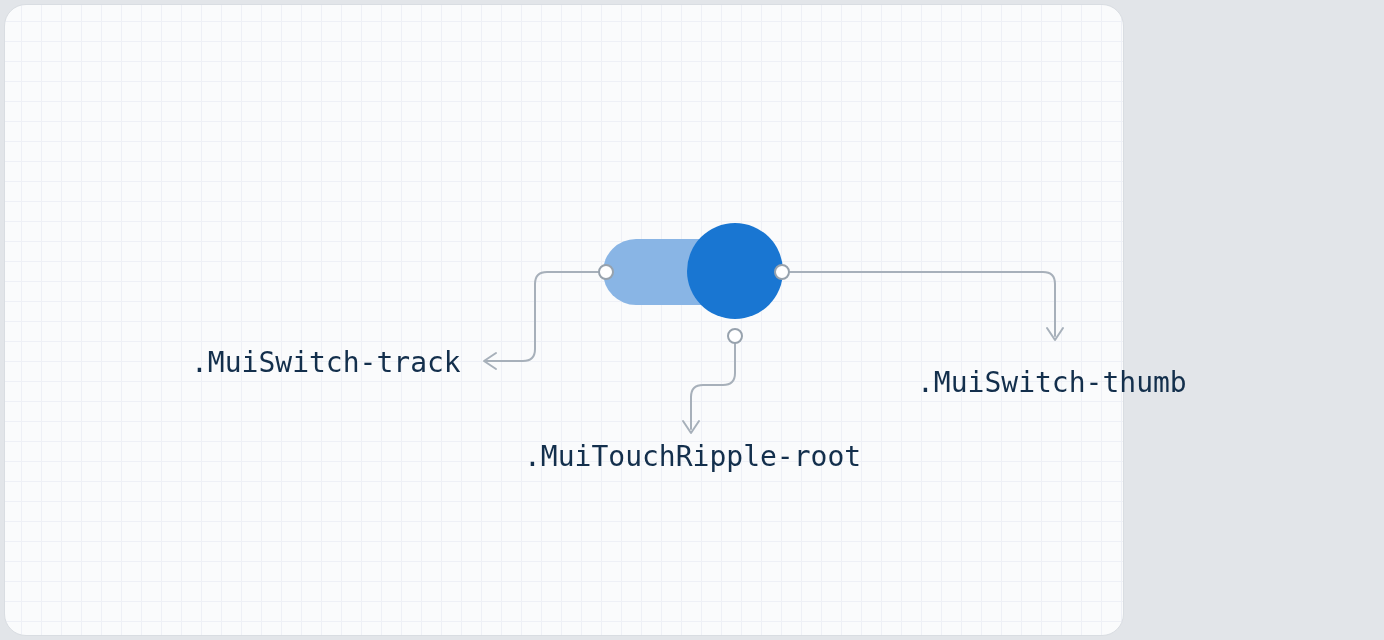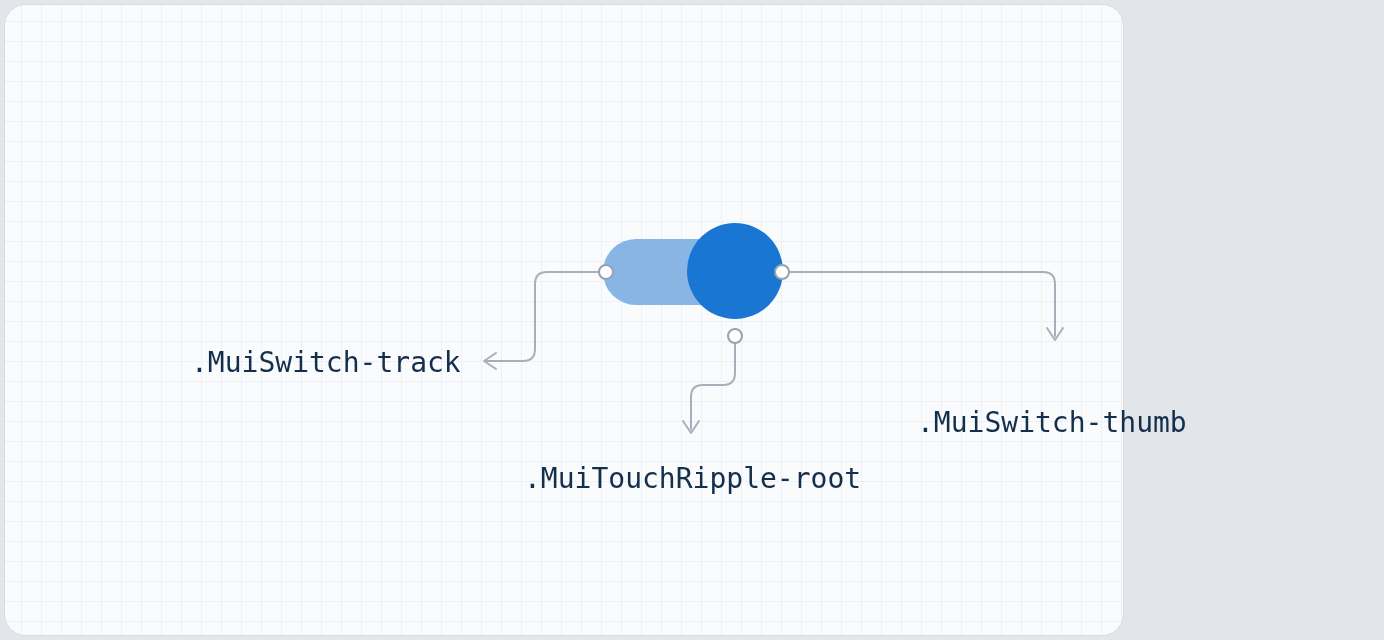--- a/index.html
+++ b/index.html
@@ -57,22 +57,22 @@
     pointer-events: none;
   }
   .code-label {
     position: absolute;
     font-size: 28px;
     line-height: 34px;
     color: #132f4c;
     white-space: nowrap;
   }
   .label-track  { left: 191px; top: 346px; }
-  .label-thumb  { left: 917px; top: 366px; margin-top: 40px; }
-  .label-ripple { left: 524px; top: 462px; }
+  .label-thumb  { left: 917px; top: 366px; }
+  .label-ripple { left: 524px; top: 440px; }
 </style>
 </head>
 <body>
 
 <div class="stage">
 
   <div class="canvas"></div>
 
   <div class="switch-track"></div>
   <div class="switch-thumb"></div>

